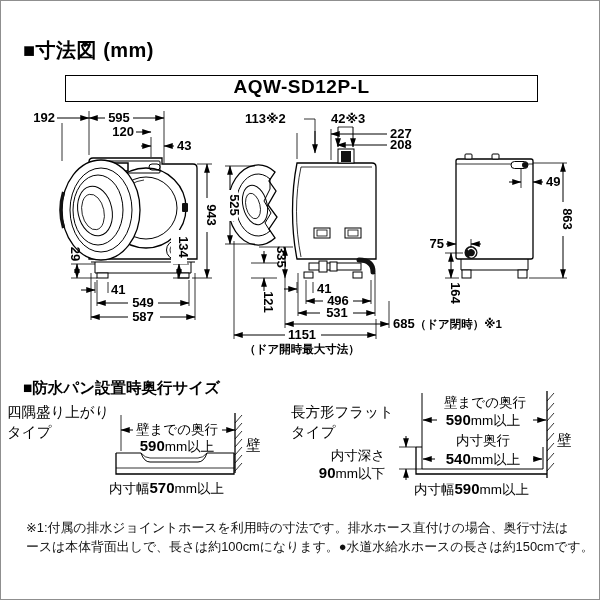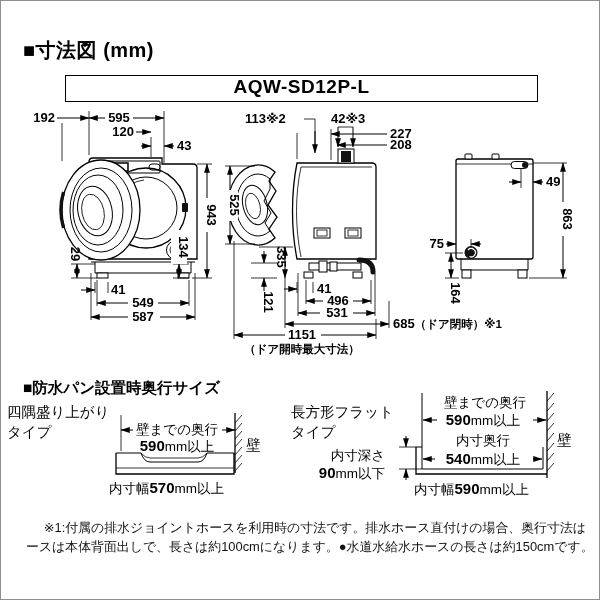--- a/index.html
+++ b/index.html
@@ -17,21 +17,21 @@
   .wf{fill:#fff;stroke:#000;stroke-width:1.3;}
   .wf1{fill:#fff;stroke:#000;stroke-width:1;}
   .dk{fill:#111;stroke:none;}
   .dt{font-size:13px;font-weight:bold;}
   .dts{font-size:11.5px;font-weight:bold;}
   .jp{font-size:13.5px;font-weight:normal;}
   .jpl{font-size:14.5px;font-weight:normal;}
   .bn{font-size:15px;font-weight:bold;}
   .hd{font-size:15.5px;font-weight:bold;}
   .pt{fill:#fff;stroke:none;}
-  .foot{position:absolute;left:25px;top:518px;width:560px;font-size:12.9px;line-height:1.46;color:#111;white-space:nowrap;text-align:right;}
+  .foot{position:absolute;left:25px;top:518px;width:560px;font-size:12.9px;line-height:1.46;color:#111;white-space:nowrap;}
 </style>
 </head>
 <body>
 
 <div class="page">
 
   <div class="title">■寸法図 (mm)</div>
 
   <div class="model-box">
     <span>AQW-SD12P-L</span>

